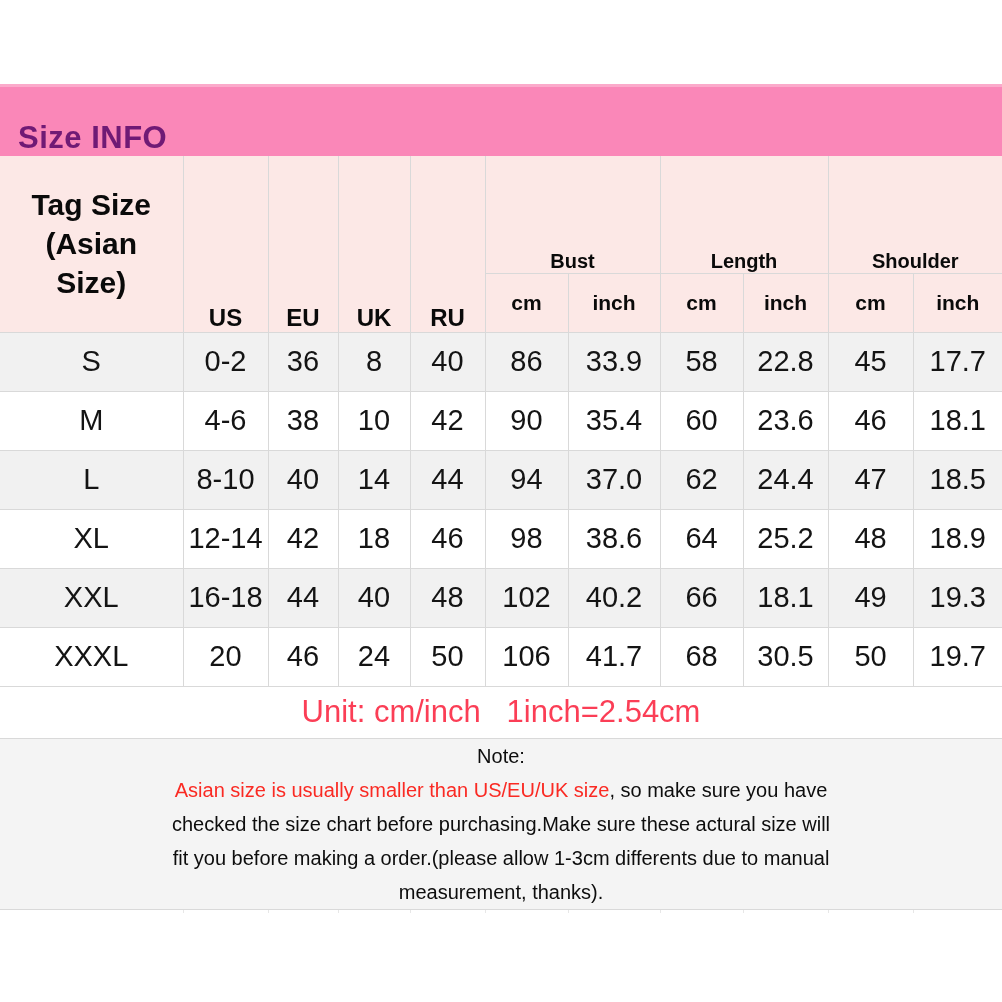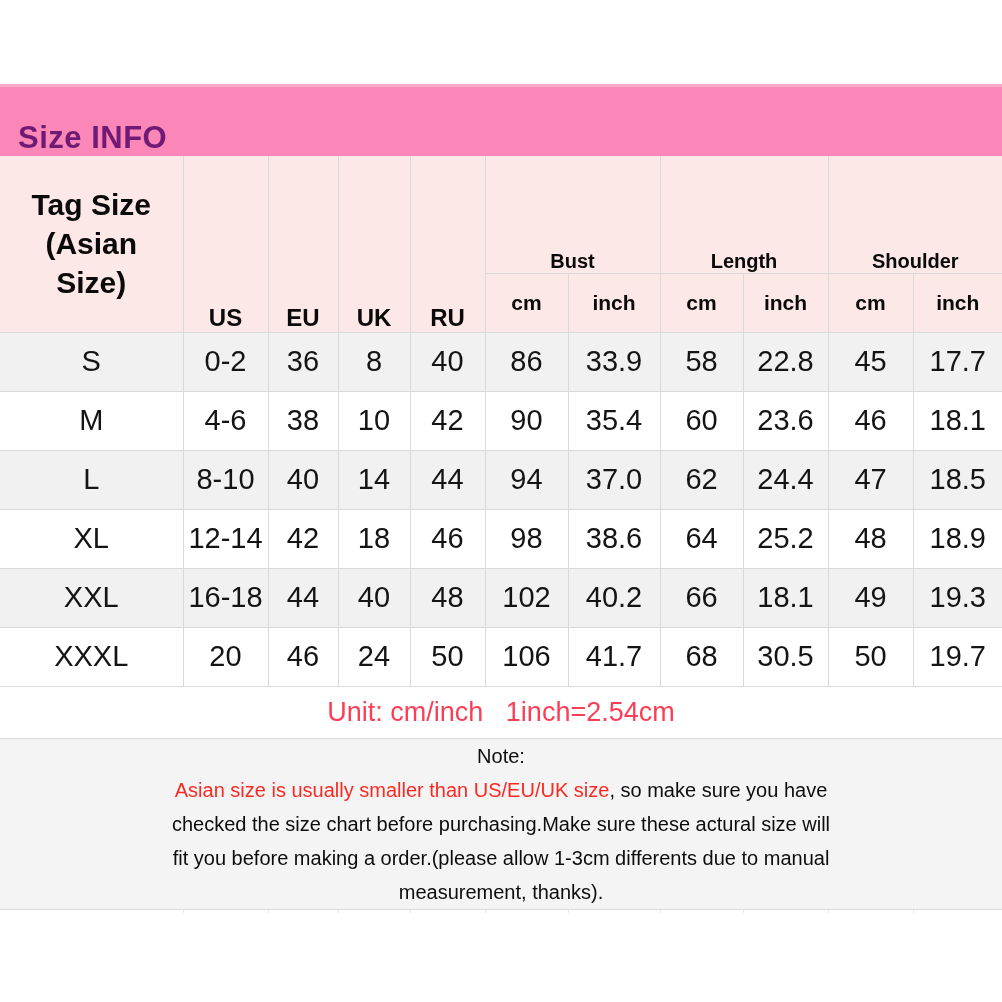--- a/index.html
+++ b/index.html
@@ -64,21 +64,21 @@
   th.group-th { font-size: 20px; vertical-align: bottom; padding-bottom: 8px; }
   th.sub-th { font-size: 21px; vertical-align: middle; }
 
   tr.row-odd td { background: #f1f1f1; }
   tr.row-even td { background: #ffffff; }
   td.data-cell { font-size: 29px; color: #141414; vertical-align: middle; }
 
   td.unit-cell {
     background: #ffffff;
     color: #fb3e56;
-    font-size: 27px;
+    font-size: 31px;
     vertical-align: middle;
     white-space: pre;
   }
 
   td.note-cell {
     background: #f4f4f4;
     text-align: left;
     vertical-align: top;
     padding: 6px 12px 0 10px;
     font-size: 20px;

